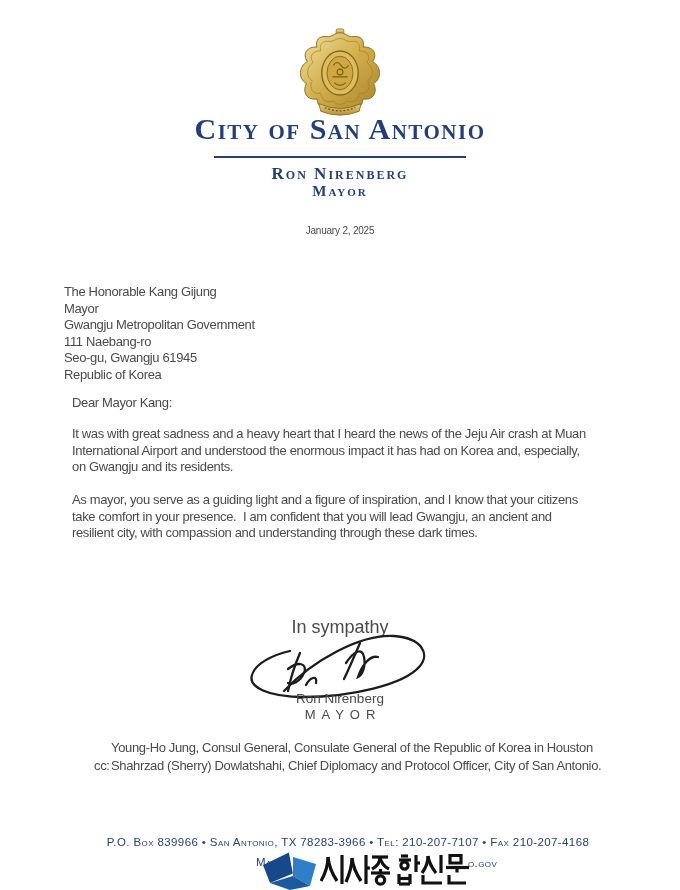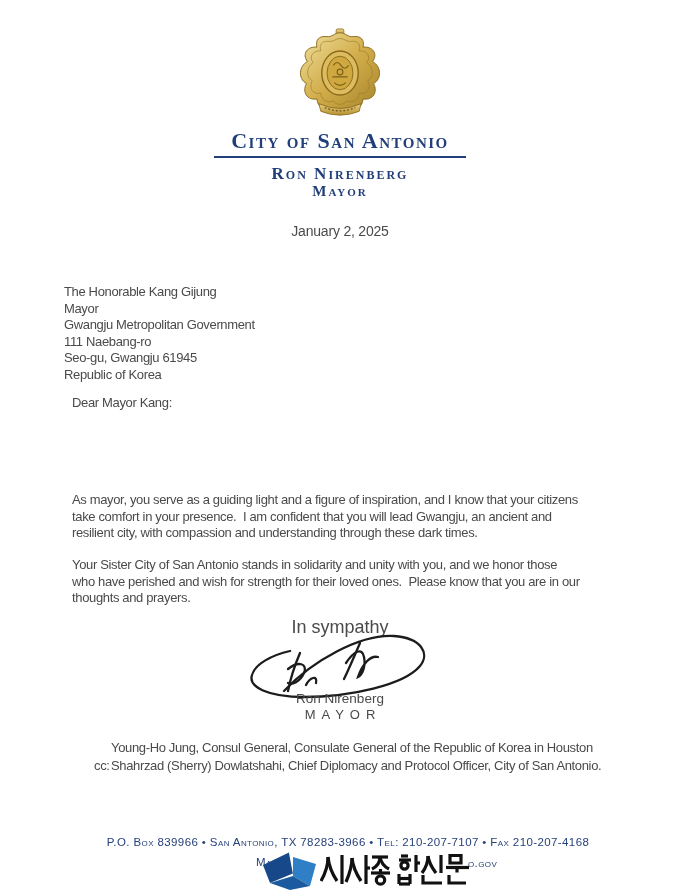--- a/index.html
+++ b/index.html
@@ -5,36 +5,36 @@
   html,body{margin:0;padding:0;background:#ffffff;}
   .page{
     position:relative;width:680px;height:890px;background:#ffffff;overflow:hidden;
     font-family:"Liberation Sans",sans-serif;color:#4a4a4a;
   }
   .abs{position:absolute;}
   .center{left:0;width:680px;text-align:center;}
 
   
   .lh-title{
-    top:128px;font-family:"Liberation Serif",serif;font-variant:small-caps;
-    font-weight:700;font-size:22px;letter-spacing:1.5px;color:#223f7a;
+    top:112px;font-family:"Liberation Serif",serif;font-variant:small-caps;
+    font-weight:700;font-size:30px;letter-spacing:1.5px;color:#223f7a;
   }
   .lh-rule{left:214px;top:156px;width:252px;height:2px;background:#223f7a;}
   .lh-name{
     top:164px;font-family:"Liberation Serif",serif;font-variant:small-caps;
     font-weight:700;font-size:17px;letter-spacing:2px;color:#223f7a;
   }
   .lh-role{
     top:183px;font-family:"Liberation Serif",serif;font-variant:small-caps;
     font-weight:700;font-size:15px;letter-spacing:2px;color:#223f7a;
   }
 
   
   .bodytext{font-size:13px;line-height:16.5px;letter-spacing:-0.35px;white-space:pre;color:#4a4a4a;}
-  .date-line{top:223px;font-size:14px;letter-spacing:-0.2px;}
+  .date-line{top:223px;font-size:10px;letter-spacing:-0.2px;}
   .recipient{left:64px;top:284px;}
   .salutation{left:72px;top:395px;}
   .para1{left:72px;top:426px;}
   .para2{left:72px;top:492px;}
   .para3{left:72px;top:557px;}
 
   
   .closing-phrase{top:617px;font-size:18px;}
   .sig-svg{left:242px;top:629px;}
   .signer-name{top:691px;font-size:13.5px;}
@@ -100,26 +100,26 @@
 
   <div class="abs recipient bodytext">The Honorable Kang Gijung
 Mayor
 Gwangju Metropolitan Government
 111 Naebang-ro
 Seo-gu, Gwangju 61945
 Republic of Korea</div>
 
   <div class="abs salutation bodytext">Dear Mayor Kang:</div>
 
+  <div class="abs para1 bodytext">It was with great sadness and a heavy heart that I heard the news of the Jeju Air crash at Muan
+International Airport and understood the enormous impact it has had on Korea and, especially,
+on Gwangju and its residents.</div>
   <div class="abs para2 bodytext">As mayor, you serve as a guiding light and a figure of inspiration, and I know that your citizens
 take comfort in your presence.  I am confident that you will lead Gwangju, an ancient and
 resilient city, with compassion and understanding through these dark times.</div>
-  <div class="abs para3 bodytext">Your Sister City of San Antonio stands in solidarity and unity with you, and we honor those
-who have perished and wish for strength for their loved ones.  Please know that you are in our
-thoughts and prayers.</div>
 
   <div class="abs center closing-phrase">In sympathy</div>
 
   <svg class="abs sig-svg" width="190" height="72" viewBox="0 0 190 72">
     <g fill="none" stroke="#1c1c1c" stroke-width="2.3" stroke-linecap="round">
       <path d="M42,62 C70,32 118,5 152,7 C180,9 188,25 178,37 C162,56 108,68 62,68 C26,68 6,58 10,46 C13,35 30,26 48,22"></path>
       <path d="M58,24 C52,38 48,52 46,62"></path>
       <path d="M46,40 C56,32 66,34 62,44 C58,53 50,56 46,54"></path>
       <path d="M64,56 C68,48 76,46 74,54"></path>
       <path d="M118,14 C112,28 106,42 102,50"></path>

